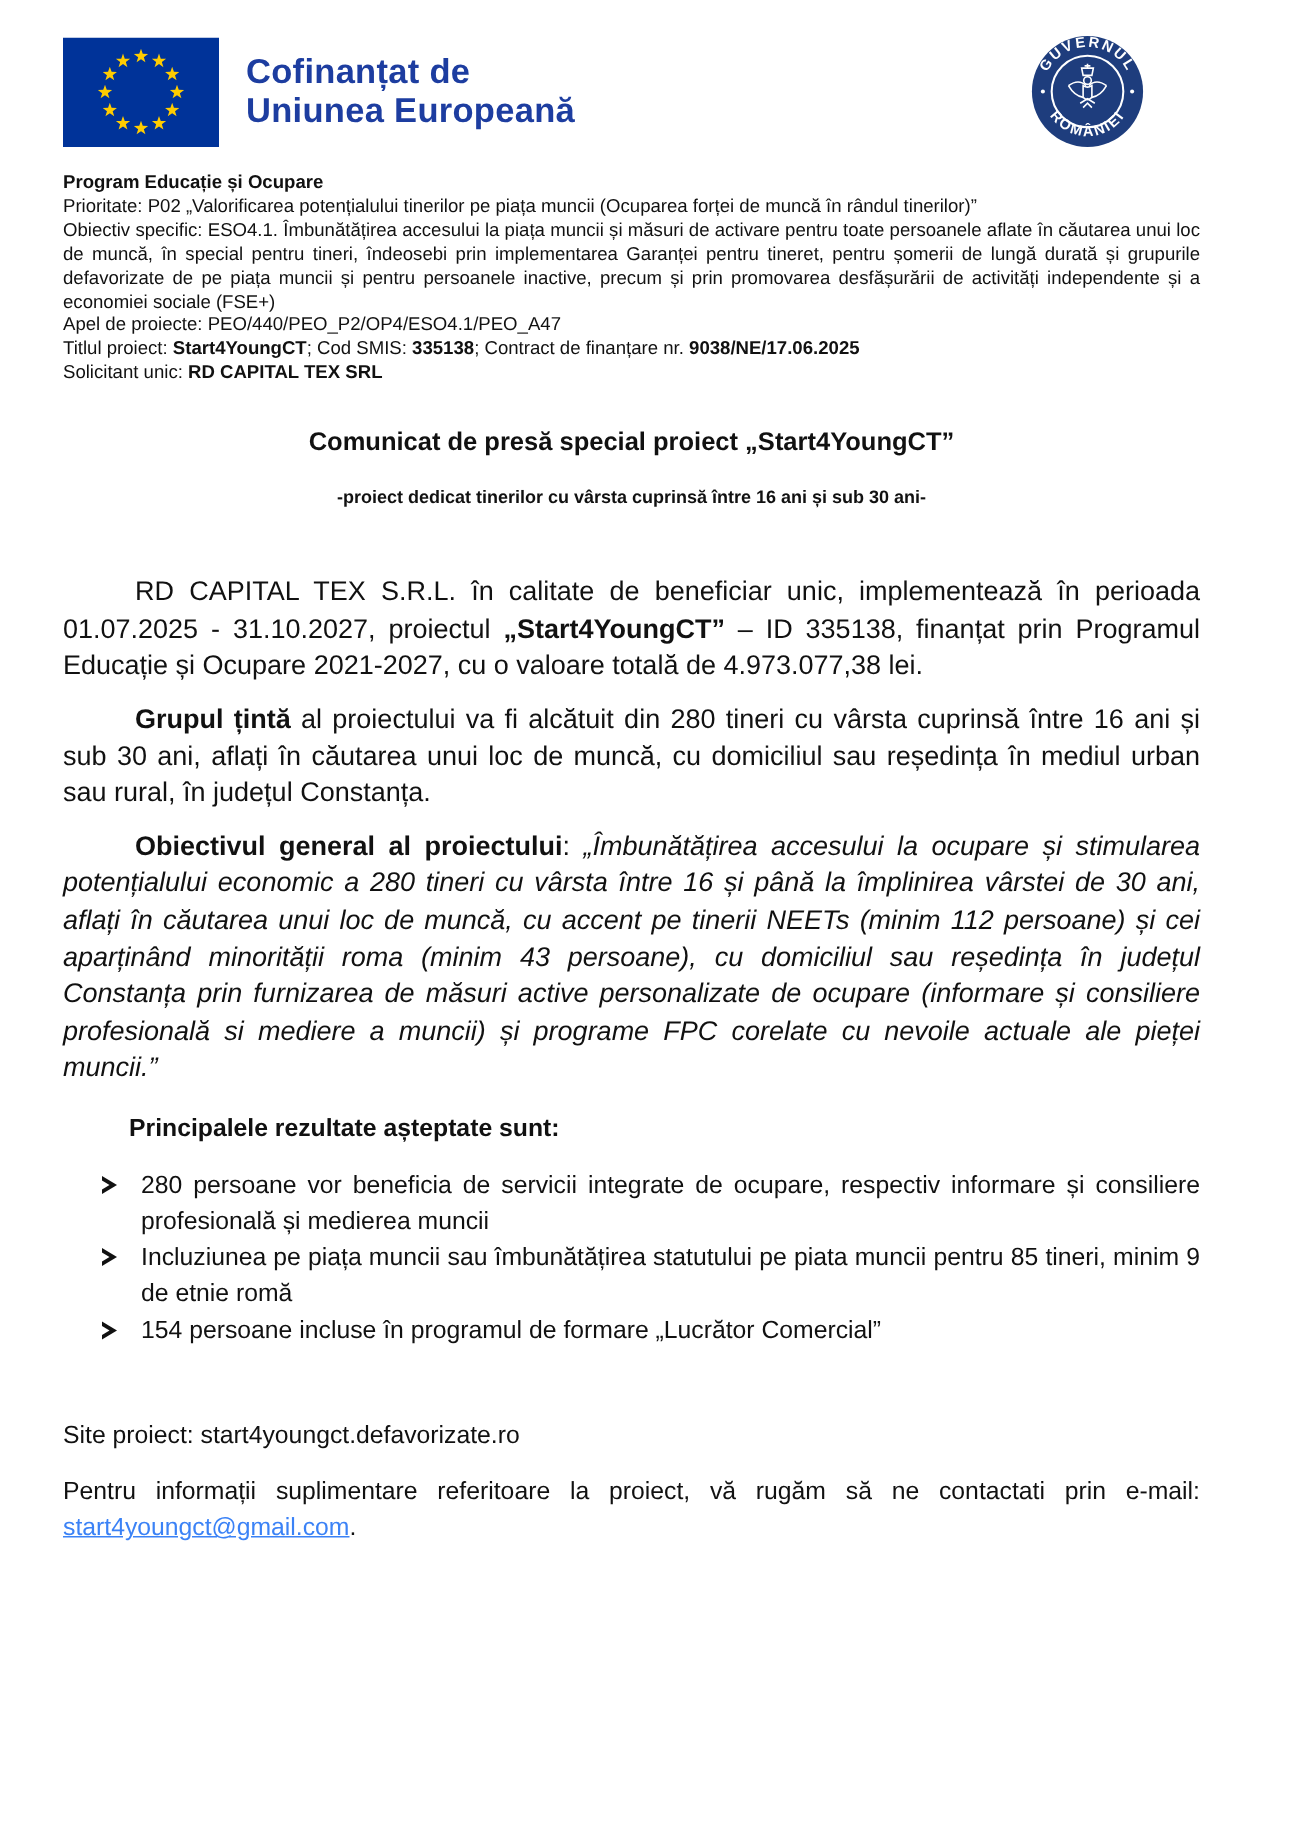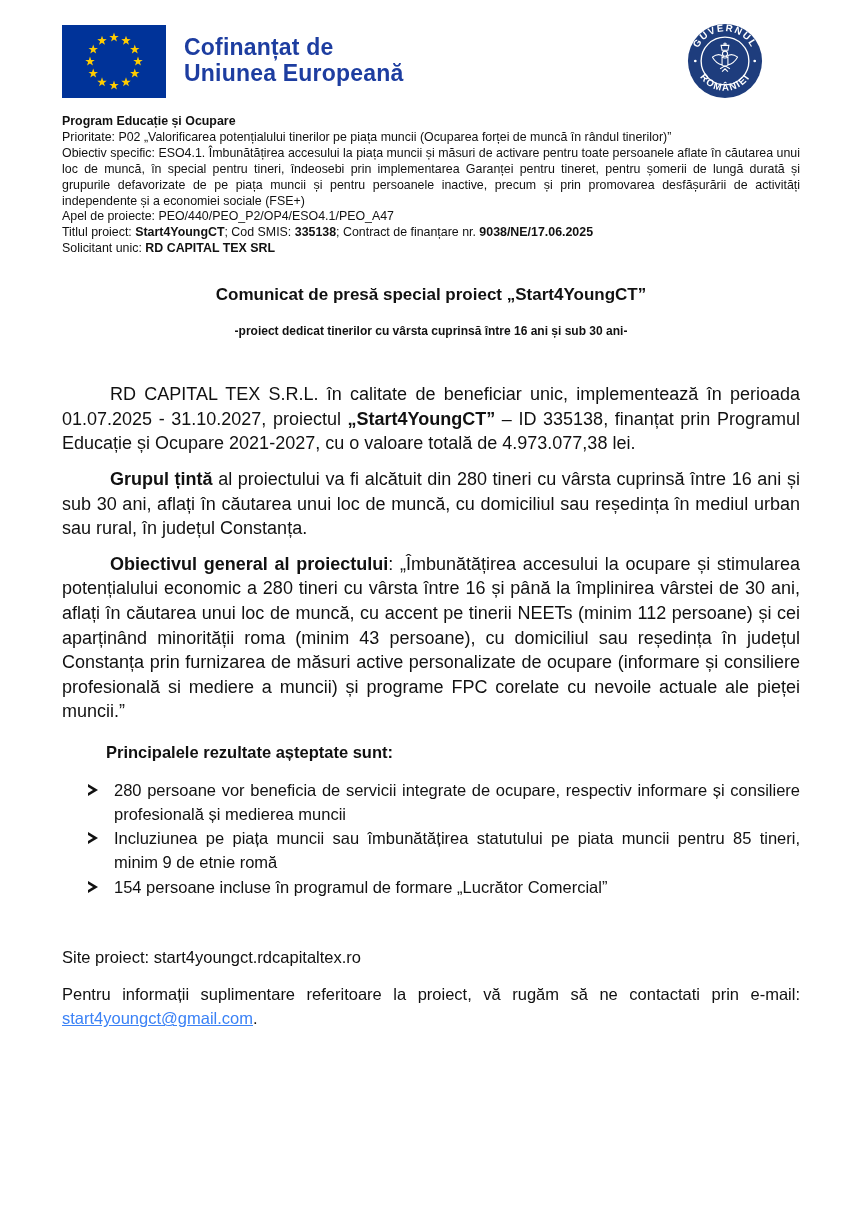--- a/index.html
+++ b/index.html
@@ -5,21 +5,21 @@
   html,body{margin:0;padding:0;background:#ffffff;}
   body{
     width:860px;height:1216px;
     font-family:"Liberation Sans",sans-serif;
     color:#111;
     overflow:hidden;
   }
   .page{
     box-sizing:border-box;
     width:860px;height:1216px;
-    padding:22px 60px 0 62px;
+    padding:22px 60px 0 42px;
   }
   
   .header-row{
     display:flex;align-items:flex-start;justify-content:space-between;
     height:80px;
   }
   .eu-block{display:flex;align-items:center;}
   .eu-flag{width:104px;height:73px;display:block;margin-top:3px;}
   .eu-label{
     margin-left:18px;
@@ -51,21 +51,21 @@
     font-weight:bold;
   }
   
   .body-copy{margin-top:40px;}
   .body-p{
     margin:0 0 11px 0;
     font-size:18px;line-height:24.6px;
     text-align:justify;
     text-indent:48px;
   }
-  .italic{}
+  .italic{font-style:italic;}
   
   .results-heading{
     margin:16px 0 0 44px;
     font-size:16.5px;line-height:24px;
     font-weight:bold;
   }
   .results-list{
     list-style:none;
     margin:14px 0 0 0;padding:0;
     font-size:16.5px;line-height:24.2px;
@@ -187,17 +187,17 @@
     <p class="body-p"><span class="b">Obiectivul general al proiectului</span><span>: </span><span class="italic">„Îmbunătățirea accesului la ocupare și stimularea potențialului economic a 280 tineri cu vârsta între 16 și până la împlinirea vârstei de 30 ani, aflați în căutarea unui loc de muncă, cu accent pe tinerii NEETs (minim 112 persoane) și cei aparținând minorității roma (minim 43 persoane), cu domiciliul sau reședința în județul Constanța prin furnizarea de măsuri active personalizate de ocupare (informare și consiliere profesională si mediere a muncii) și programe FPC corelate cu nevoile actuale ale pieței muncii.”</span></p>
   </div>
 
   <h3 class="results-heading">Principalele rezultate așteptate sunt:</h3>
   <ul class="results-list">
     <li><span class="bullet-arrow"></span><span>280 persoane vor beneficia de servicii integrate de ocupare, respectiv informare și consiliere profesională și medierea muncii</span></li>
     <li><span class="bullet-arrow"></span><span>Incluziunea pe piața muncii sau îmbunătățirea statutului pe piata muncii pentru 85 tineri, minim 9 de etnie romă</span></li>
     <li><span class="bullet-arrow"></span><span>154 persoane incluse în programul de formare „Lucrător Comercial”</span></li>
   </ul>
 
-  <p class="site-line"><span>Site proiect: </span><span>start4youngct.rdcapitaltex.ro</span></p>
+  <p class="site-line"><span>Site proiect: </span><span>start4youngct.defavorizate.ro</span></p>
 
   <p class="contact-line"><span>Pentru informații suplimentare referitoare la proiect, vă rugăm să ne contactati prin e-mail: </span><a class="email-link" href="#">start4youngct@gmail.com</a><span>.</span></p>
 
 </div>
 
 </body></html>

